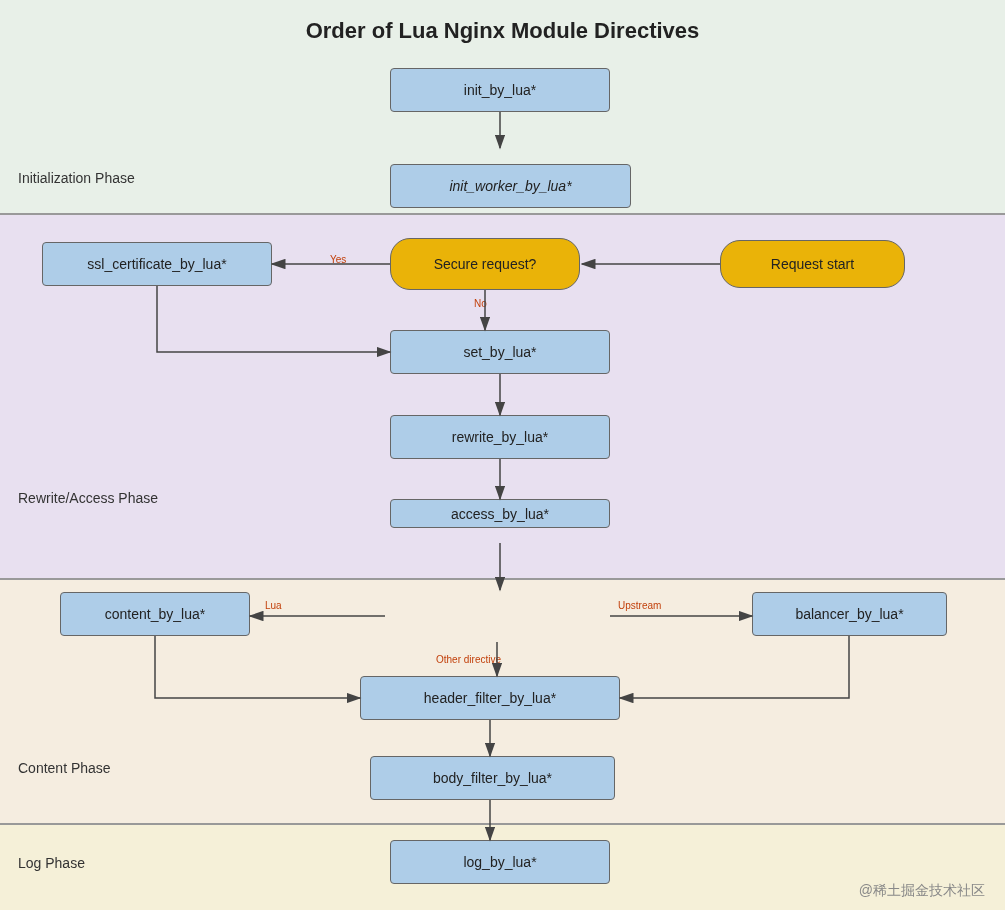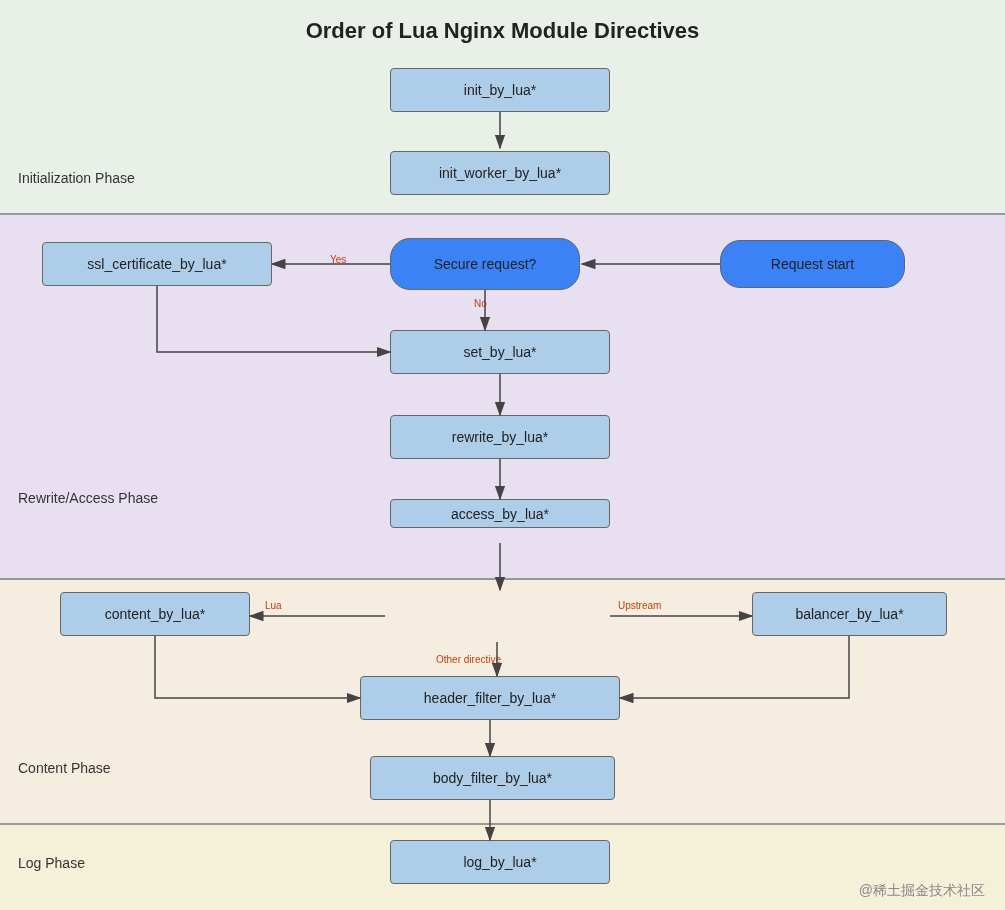--- a/index.html
+++ b/index.html
@@ -73,21 +73,21 @@
       display: flex;
       align-items: center;
       justify-content: center;
       font-size: 14px;
       text-align: center;
       background: #aecde8;
       color: #222;
     }
 
     .box-orange {
-      background: #3b82f6;
+      background: #eab308;
       border-radius: 20px;
     }
 
     
     .arrows-svg {
       position: absolute;
       top: 0; left: 0;
       width: 1005px;
       height: 910px;
       pointer-events: none;
@@ -121,21 +121,21 @@
 
   <div class="phase-label" style="top:170px; left:18px;">Initialization Phase</div>
   <div class="phase-label" style="top:490px; left:18px;">Rewrite/Access Phase</div>
   <div class="phase-label" style="top:760px; left:18px;">Content Phase</div>
   <div class="phase-label" style="top:855px; left:18px;">Log Phase</div>
 
   <div class="box" style="left:390px; top:68px; width:220px; height:44px;">
     <span>init_by_lua*</span>
   </div>
 
-  <div class="box" style="left:390px; top:151px; width:220px; height:44px;">
+  <div class="box" style="left:390px; top:164px; width:241px; height:44px;font-style:italic;">
     <span>init_worker_by_lua*</span>
   </div>
 
   <div class="box" style="left:42px; top:242px; width:230px; height:44px;">
     <span>ssl_certificate_by_lua*</span>
   </div>
 
   <div class="box box-orange" style="left:390px; top:238px; width:190px; height:52px;">
     <span>Secure request?</span>
   </div>

